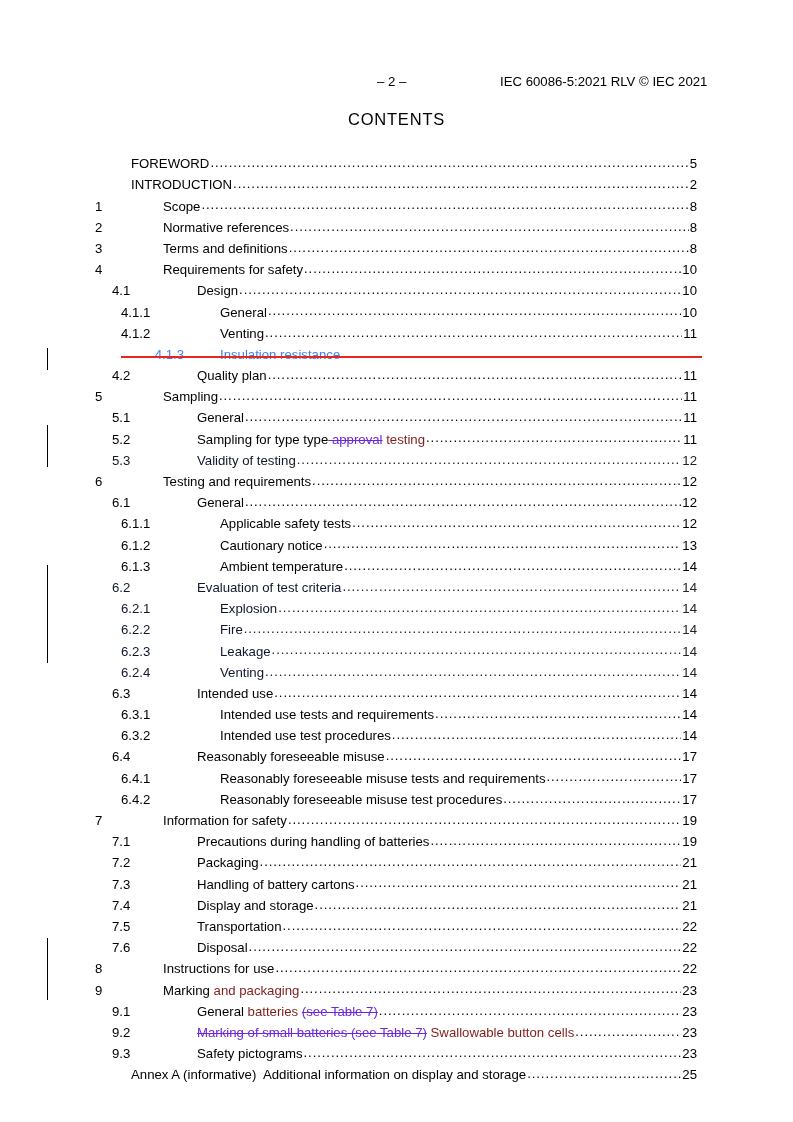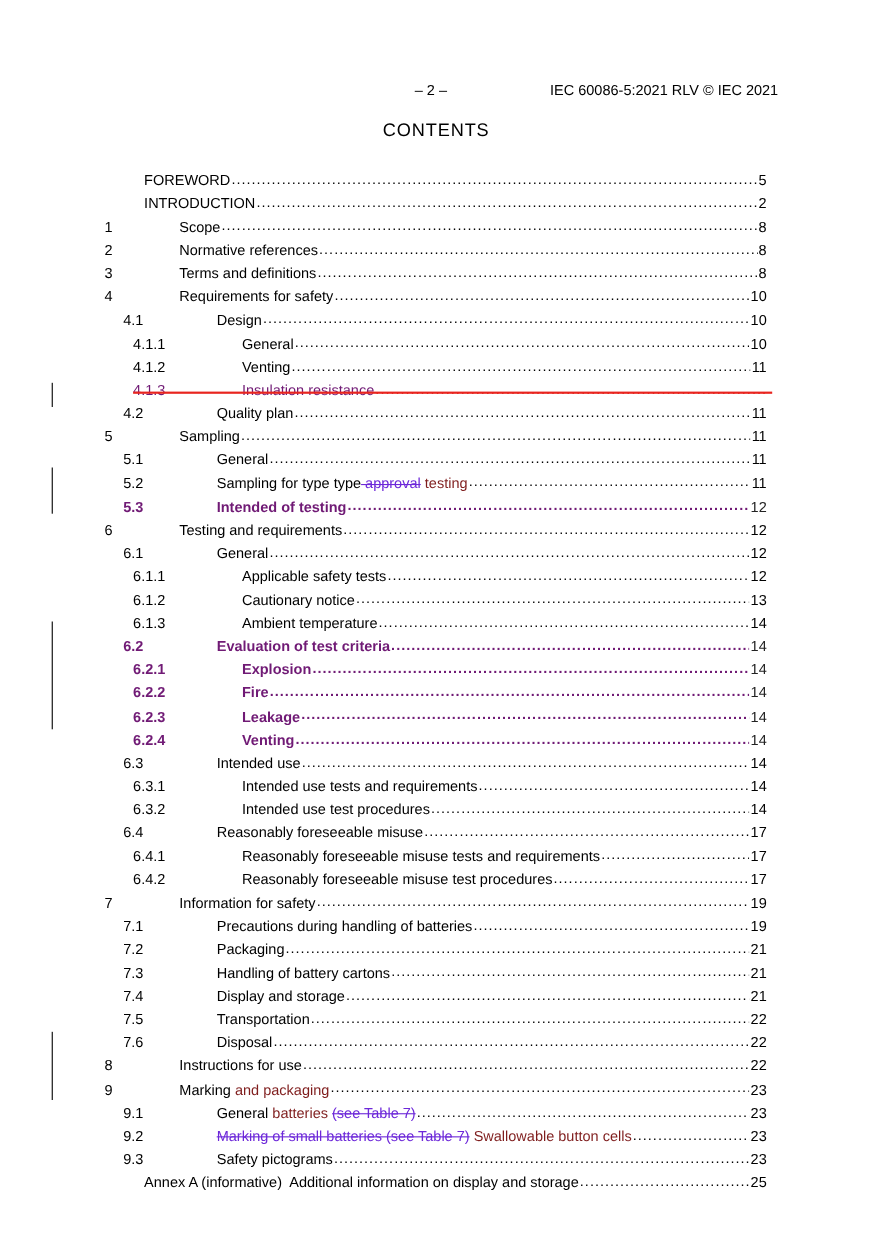--- a/index.html
+++ b/index.html
@@ -124,30 +124,30 @@
     color: #7f1d1d;
   }
   .del {
     color: #6d28d9;
     text-decoration: line-through;
     text-decoration-thickness: 1.3px;
   }
   .row-ins .num,
   .row-ins .label,
   .row-ins .leader::after {
-    color: #701a75;
-    font-weight: bold;
+    color: #0f172a;
   }
   .row-ins .page-no {
     color: #222222;
   }
 
   .row-del .num,
   .row-del .label {
-    color: #701a75;
+    color: #3b82f6;
+    text-align: right;
   }
   .row-del .leader::after {
     color: #e8251f;
   }
   .row-del .strike {
     position: absolute;
     left: 26px;
     right: -5px;
     top: 50%;
     height: 1.4px;
@@ -255,21 +255,21 @@
         <span class="page-no">11</span>
       </div>
       <div class="toc-row lvl1">
         <span class="num">5.2</span>
         <span class="label"><span>Sampling for type </span><span>type</span><span class="del"> approval</span><span class="ins"> testing</span></span>
         <span class="leader"></span>
         <span class="page-no">11</span>
       </div>
       <div class="toc-row lvl1 row-ins">
         <span class="num">5.3</span>
-        <span class="label">Intended of testing</span>
+        <span class="label">Validity of testing</span>
         <span class="leader"></span>
         <span class="page-no">12</span>
       </div>
       <div class="toc-row lvl0">
         <span class="num">6</span>
         <span class="label">Testing and requirements</span>
         <span class="leader"></span>
         <span class="page-no">12</span>
       </div>
       <div class="toc-row lvl1">

